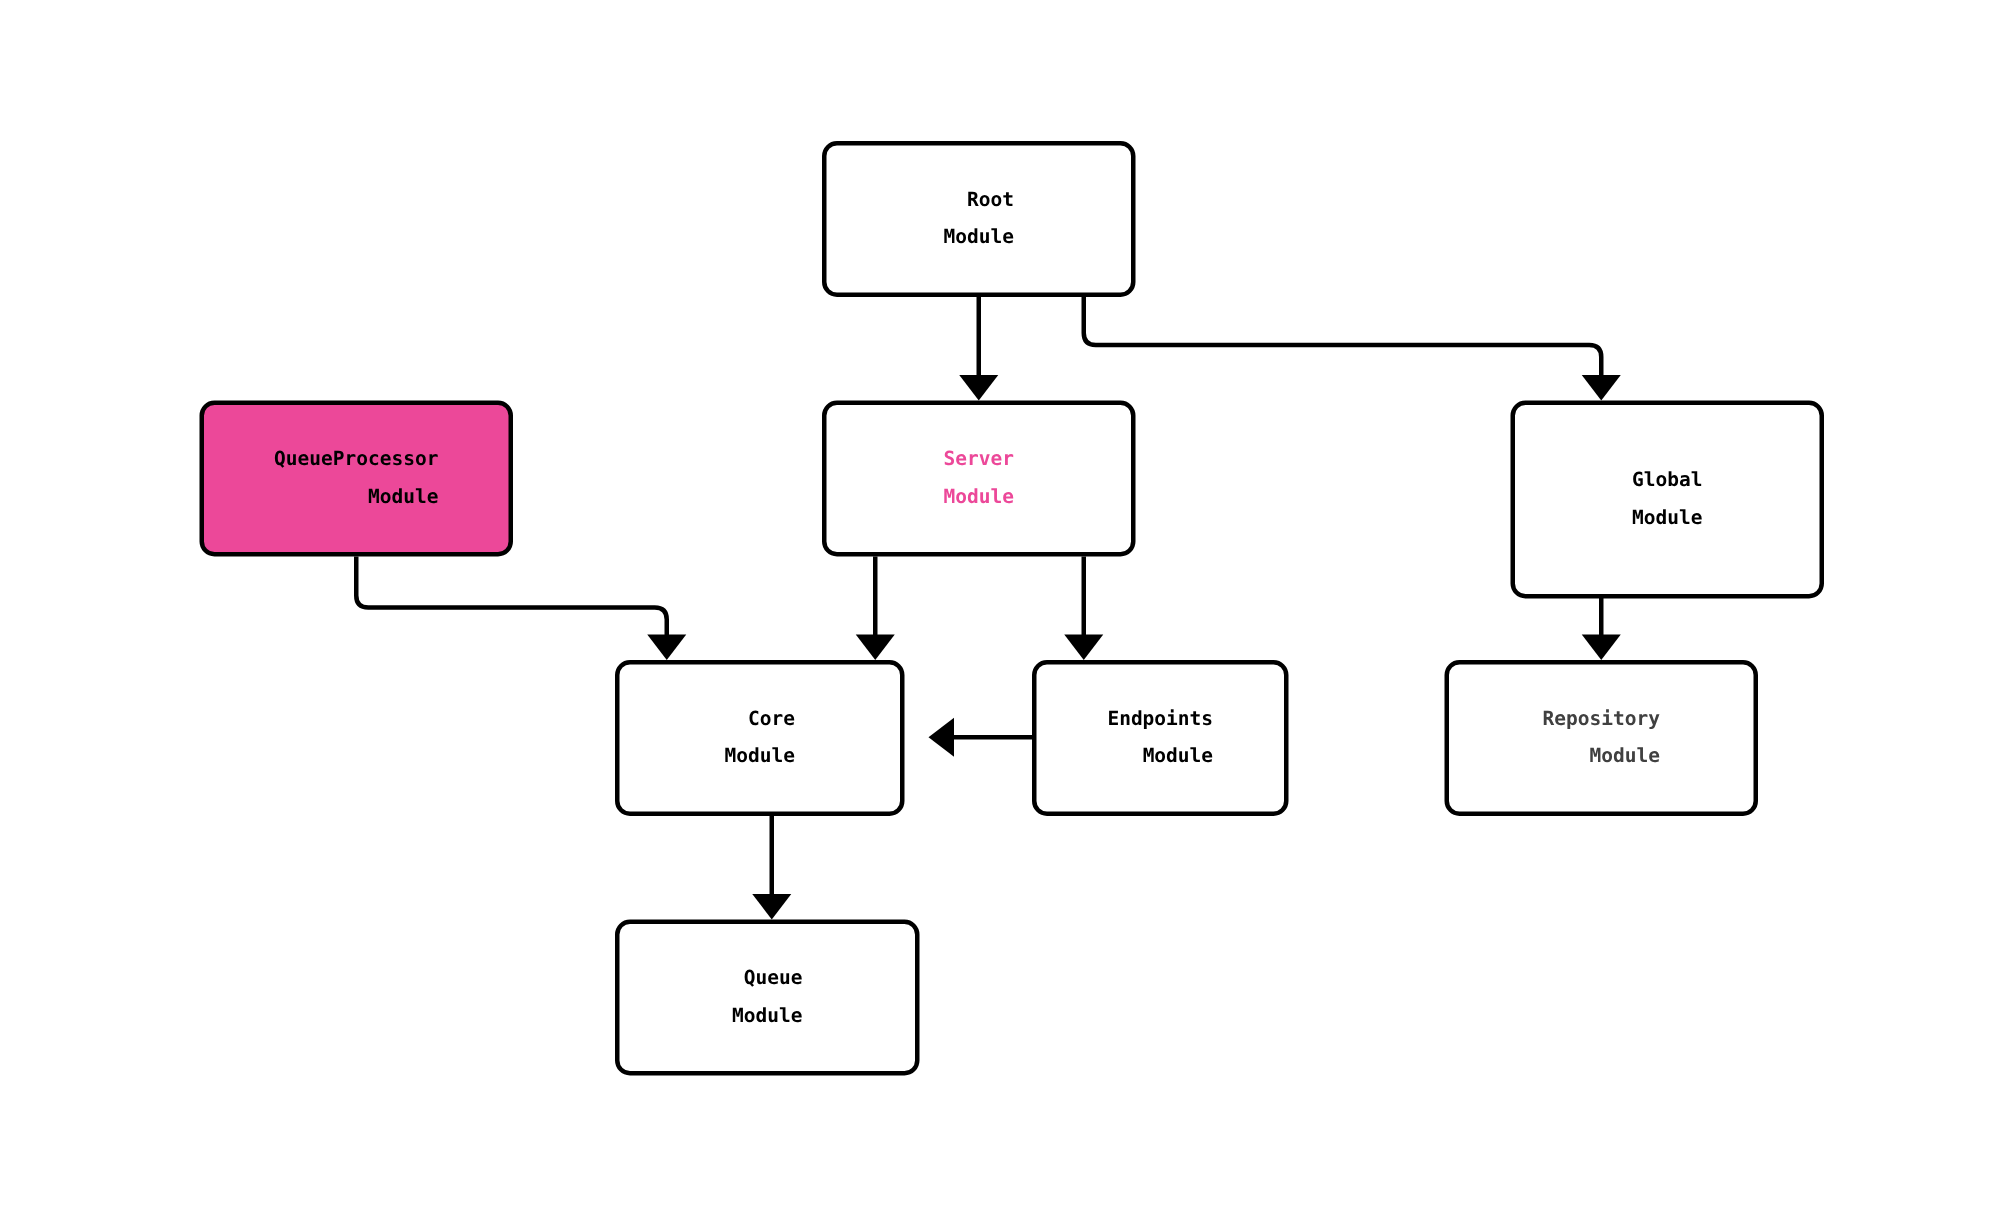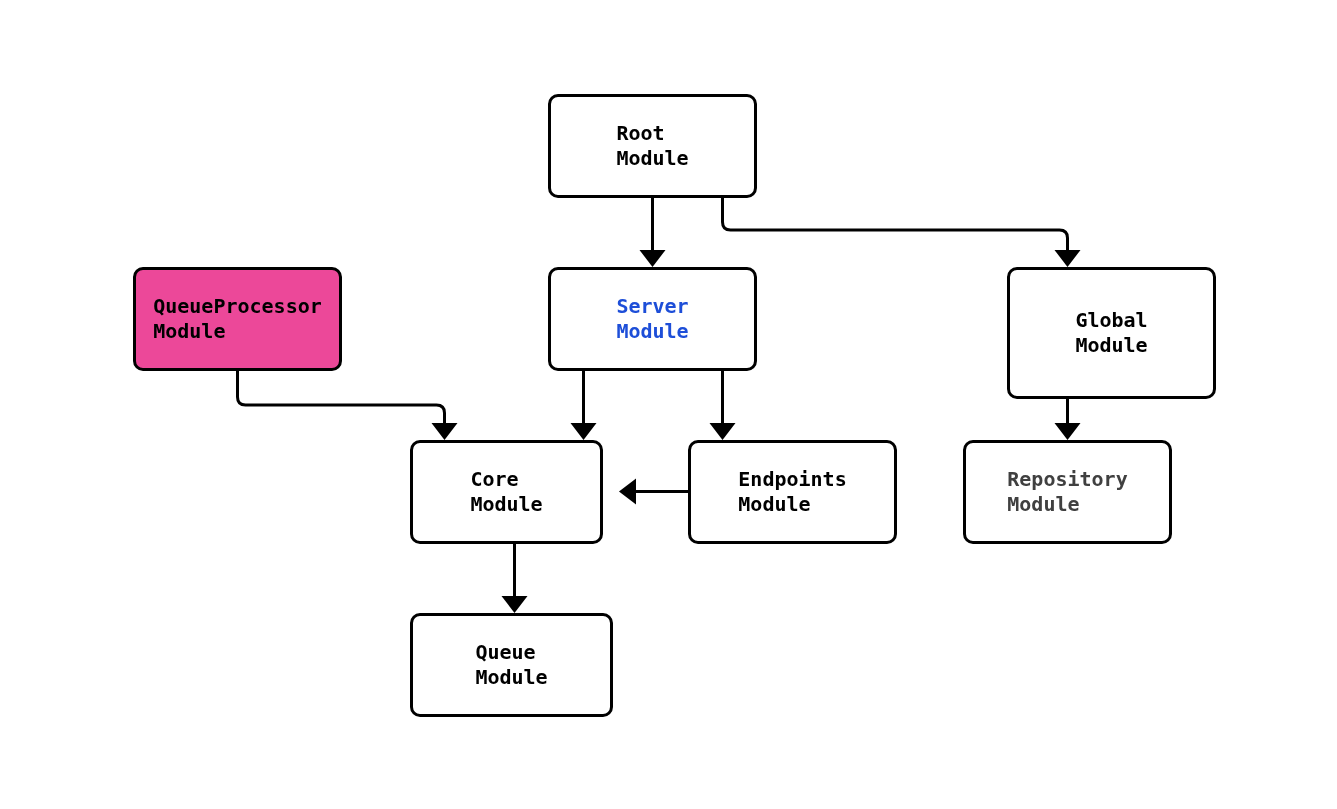--- a/index.html
+++ b/index.html
@@ -24,25 +24,25 @@
     position: absolute;
     box-sizing: border-box;
     border: 3px solid #000000;
     border-radius: 10px;
     background: #ffffff;
     display: flex;
     align-items: center;
     justify-content: center;
   }
   .node-label {
-    font-size: 20px;
+    font-size: 13px;
     font-weight: bold;
     line-height: 25px;
     color: #000000;
-    text-align: left;
+    text-align: right;
     white-space: pre;
   }
 </style>
 </head>
 <body>
 
 <div id="stage" style="background: rgb(255, 255, 255);">
   <svg id="edge-layer" width="1337" height="809" viewBox="0 0 1337 809">
       <path d="M 652.5 198 L 652.5 262" fill="none" stroke="#000000" stroke-width="3"></path>
       <polygon points="652.5,267 639.5,250 665.5,250" fill="#000000"></polygon>
@@ -63,32 +63,32 @@
     </svg>
 <div class="node" style="left: 548px; top: 94px; width: 209px; height: 104px; background: rgb(255, 255, 255); border-color: rgb(0, 0, 0);">
       <div class="node-label" style="color: rgb(0, 0, 0);">Root
 Module</div>
     </div>
     <div class="node" style="left: 133px; top: 267px; width: 209px; height: 104px; background: #ec4899; border-color: rgb(0, 0, 0);">
       <div class="node-label" style="color: rgb(0, 0, 0);">QueueProcessor
 Module</div>
     </div>
     <div class="node" style="left: 548px; top: 267px; width: 209px; height: 104px; background: rgb(255, 255, 255); border-color: rgb(0, 0, 0);">
-      <div class="node-label" style="color: #1d4ed8;">Server
+      <div class="node-label" style="color: #ec4899;">Server
 Module</div>
     </div>
     <div class="node" style="left: 1007px; top: 267px; width: 209px; height: 132px; background: rgb(255, 255, 255); border-color: rgb(0, 0, 0);">
       <div class="node-label" style="color: rgb(0, 0, 0);">Global
 Module</div>
     </div>
     <div class="node" style="left: 410px; top: 440px; width: 193px; height: 104px; background: rgb(255, 255, 255); border-color: rgb(0, 0, 0);">
       <div class="node-label" style="color: rgb(0, 0, 0);">Core
 Module</div>
     </div>
-    <div class="node" style="left: 688px; top: 440px; width: 209px; height: 104px; background: rgb(255, 255, 255); border-color: rgb(0, 0, 0);">
+    <div class="node" style="left: 688px; top: 440px; width: 171px; height: 104px; background: rgb(255, 255, 255); border-color: rgb(0, 0, 0);">
       <div class="node-label" style="color: rgb(0, 0, 0);">Endpoints
 Module</div>
     </div>
     <div class="node" style="left: 963px; top: 440px; width: 209px; height: 104px; background: rgb(255, 255, 255); border-color: rgb(0, 0, 0);">
       <div class="node-label" style="color: #404040;">Repository
 Module</div>
     </div>
     <div class="node" style="left: 410px; top: 613px; width: 203px; height: 104px; background: rgb(255, 255, 255); border-color: rgb(0, 0, 0);">
       <div class="node-label" style="color: rgb(0, 0, 0);">Queue
 Module</div>

